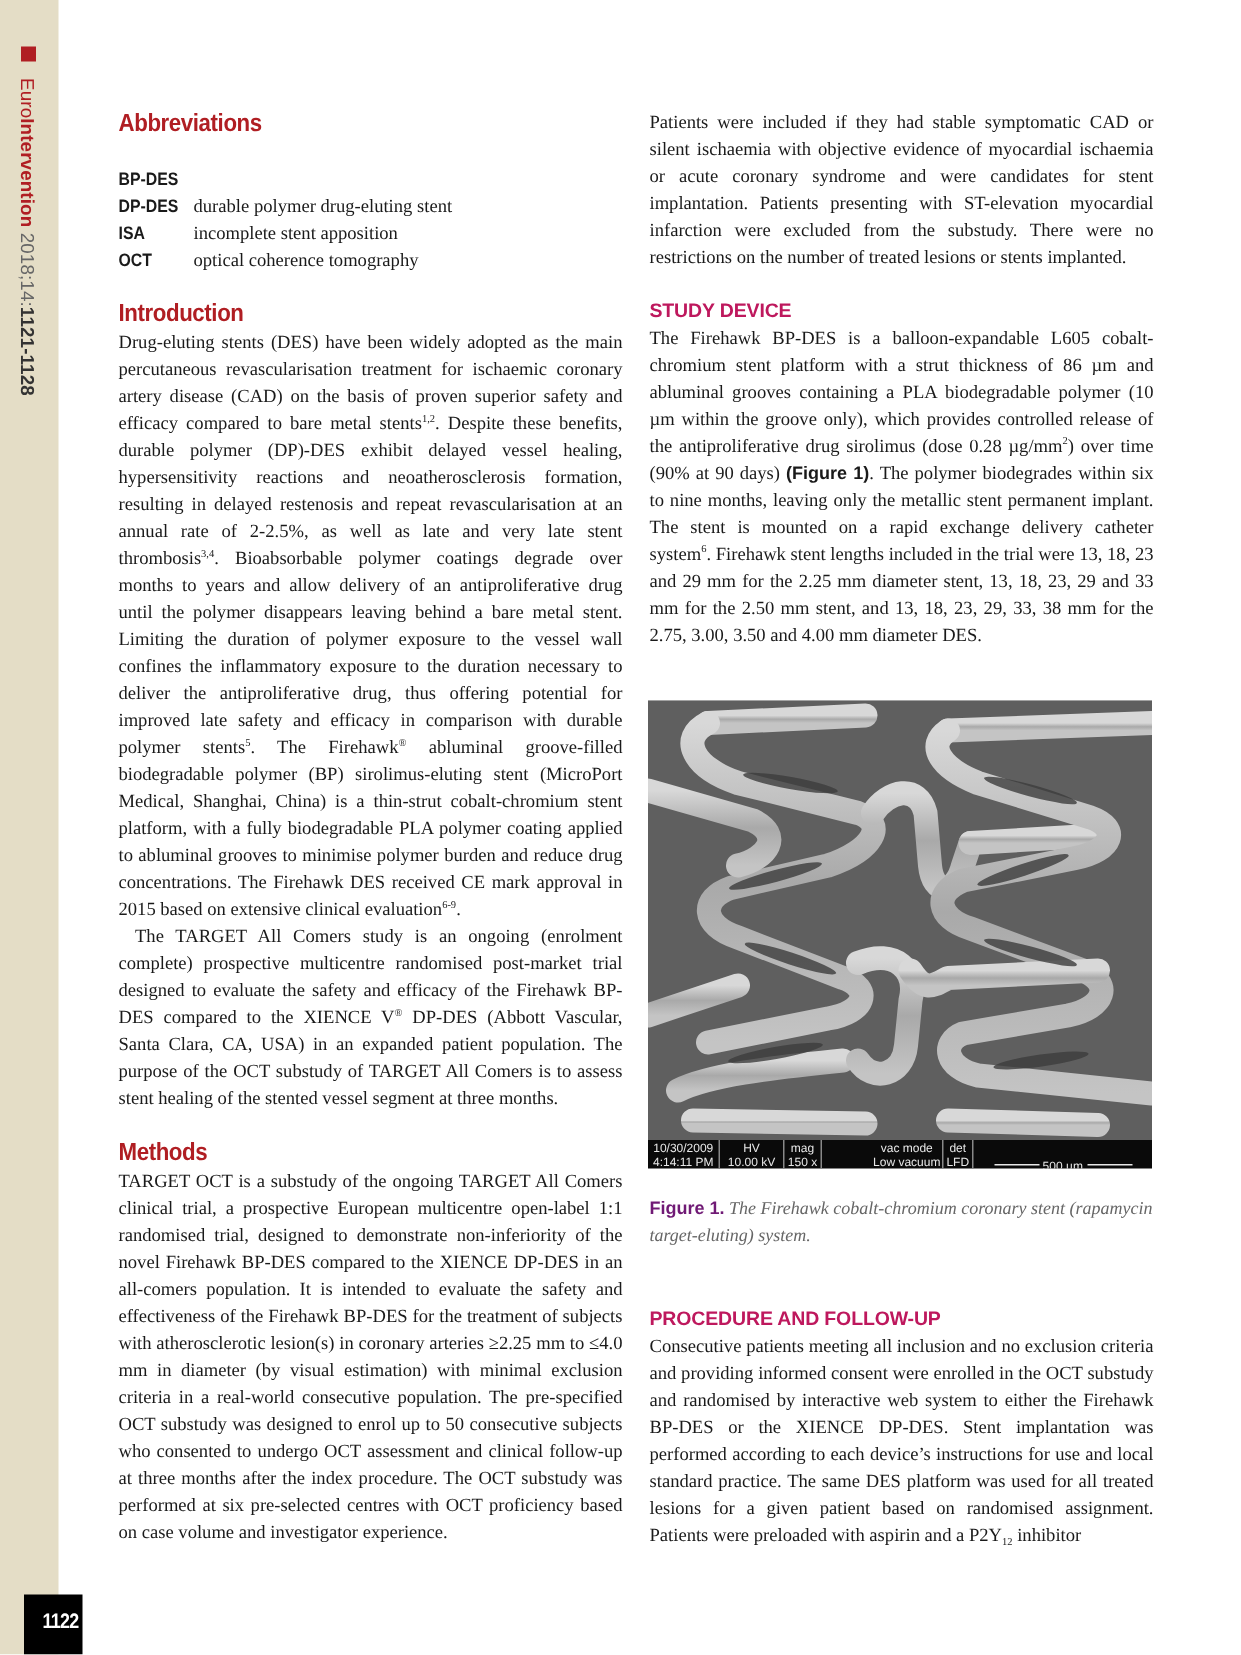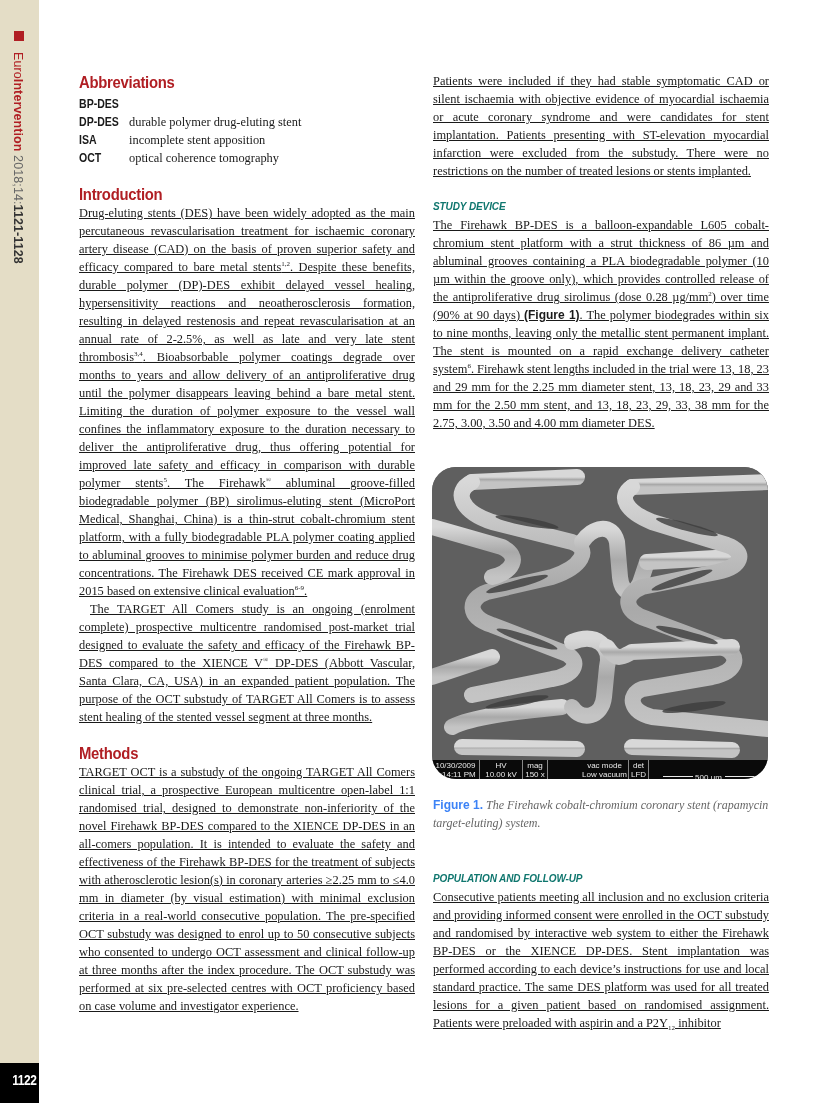--- a/index.html
+++ b/index.html
@@ -6,52 +6,52 @@
   body { width:827px; height:1103px; position:relative; background:#ffffff; overflow:hidden;
          font-family:"Liberation Serif", serif; color:#1a1a1a; }
   .sidebar { position:absolute; left:0; top:0; width:39px; height:1103px; background:#e4ddc6; }
   .side-square { position:absolute; left:14px; top:31px; width:10px; height:10px; background:#b01e23; }
   .side-journal { position:absolute; left:6px; top:52px; width:28px; height:240px; }
   .side-journal .rot { position:absolute; left:0; top:0; transform-origin:0 0; transform:translate(19px,0) rotate(90deg);
          white-space:nowrap; font-family:"Liberation Sans", sans-serif; font-size:12.5px; color:#666; letter-spacing:0.1px; }
   .side-journal .euro { color:#b01e23; }
   .side-journal .inter { color:#b01e23; font-weight:bold; }
   .side-journal .pages { color:#333; font-weight:bold; }
-  .page-num { position:absolute; left:0; top:1063px; width:39px; height:40px; background:#000; }
+  .page-num { position:absolute; left:16px; top:1063px; width:39px; height:40px; background:#000; }
   .page-num span { position:absolute; right:3px; top:9px; color:#fff; font-family:"Liberation Sans", sans-serif;
          font-weight:bold; font-size:14px; letter-spacing:-0.5px; transform:scaleX(0.85); transform-origin:right; }
 
   .col { position:absolute; width:336px; }
   .col-left { left:79px; top:72px; }
   .col-right { left:433px; top:72px; }
 
   h2 { margin:0; font-family:"Liberation Sans", sans-serif; font-weight:bold; color:#b01e23; font-size:16.5px;
        letter-spacing:-0.3px; line-height:20px; transform:scaleX(0.9); transform-origin:left; }
-  h3 { margin:0; font-family:"Liberation Sans", sans-serif; font-weight:bold; color:#0f766e; font-size:10px;
-       line-height:18px; letter-spacing:-0.1px;font-style:italic; }
-  p { margin:0; font-size:12.4px; line-height:18px; text-align:justify; hyphens:none;text-decoration:underline; }
+  h3 { margin:0; font-family:"Liberation Sans", sans-serif; font-weight:bold; color:#be185d; font-size:13px;
+       line-height:18px; letter-spacing:-0.1px; }
+  p { margin:0; font-size:12.4px; line-height:18px; text-align:justify; hyphens:none; }
   p.indent { text-indent:11px; }
   sup { font-size:7px; line-height:0; vertical-align:5px; }
   sub { font-size:7px; line-height:0; vertical-align:-3px; }
 
-  .abbr-table { margin-top:3px; }
+  .abbr-table { margin-top:18px; }
   .abbr-row { display:flex; height:18px; line-height:18px; }
   .abbr-key { width:50px; font-family:"Liberation Sans", sans-serif; font-weight:bold; font-size:12px;
               transform:scaleX(0.88); transform-origin:left; }
   .abbr-val { font-size:12.4px; }
 
-  .figure { position:absolute; left:432px; top:467px; width:336px; height:312px; background:#5d5d5d; overflow:hidden;border-radius:24px; }
+  .figure { position:absolute; left:432px; top:467px; width:336px; height:312px; background:#5d5d5d; overflow:hidden; }
   .figure svg { position:absolute; left:0; top:0; }
   .sem-bar { position:absolute; left:0; top:293px; width:336px; height:19px; background:#0a0a0a;
              font-family:"Liberation Sans", sans-serif; font-size:8px; color:#e8e8e8; }
   .sem-cell { position:absolute; top:0; height:19px; border-right:1px solid #888; text-align:center; line-height:9px; padding-top:1px; box-sizing:border-box; }
   .sem-cell div { white-space:nowrap; }
   .scale-line { position:absolute; top:4px; height:1px; background:#e8e8e8; }
   .caption { position:absolute; left:433px; top:796px; width:336px; font-size:12px; line-height:18px; color:#666; }
-  .caption .fig-label { font-family:"Liberation Sans", sans-serif; font-weight:bold; font-style:normal; color:#3b82f6; }
+  .caption .fig-label { font-family:"Liberation Sans", sans-serif; font-weight:bold; font-style:normal; color:#701a75; }
   .caption .fig-text { font-style:italic; }
   .fig-ref { font-family:"Liberation Sans", sans-serif; font-weight:bold; font-size:12px; }
 </style>
 </head>
 <body>
 
 <div class="sidebar">
   <div class="side-square"></div>
   <div class="side-journal">
     <div class="rot">
@@ -163,15 +163,15 @@
       <div>500 µm</div>
       <span class="scale-line" style="left:76px;width:30px;"></span>
     </div>
   </div>
 </div>
 <div class="caption">
   <span class="fig-label">Figure 1.</span><span class="fig-text"> The Firehawk cobalt-chromium coronary stent (rapamycin target-eluting) system.</span>
 </div>
 
 <div class="col" style="left:433px; top:870px;">
-  <h3>POPULATION AND FOLLOW-UP</h3>
+  <h3>PROCEDURE AND FOLLOW-UP</h3>
   <p><span>Consecutive patients meeting all inclusion and no exclusion cri­teria and providing informed consent were enrolled in the OCT substudy and randomised by interactive web system to either the Firehawk BP-DES or the XIENCE DP-DES. Stent implantation was performed according to each device’s instructions for use and local standard practice. The same DES platform was used for all treated lesions for a given patient based on randomised assign­ment. Patients were preloaded with aspirin and a P2Y</span><sub>12</sub><span> inhibitor</span></p>
 </div>
 
 </body></html>

